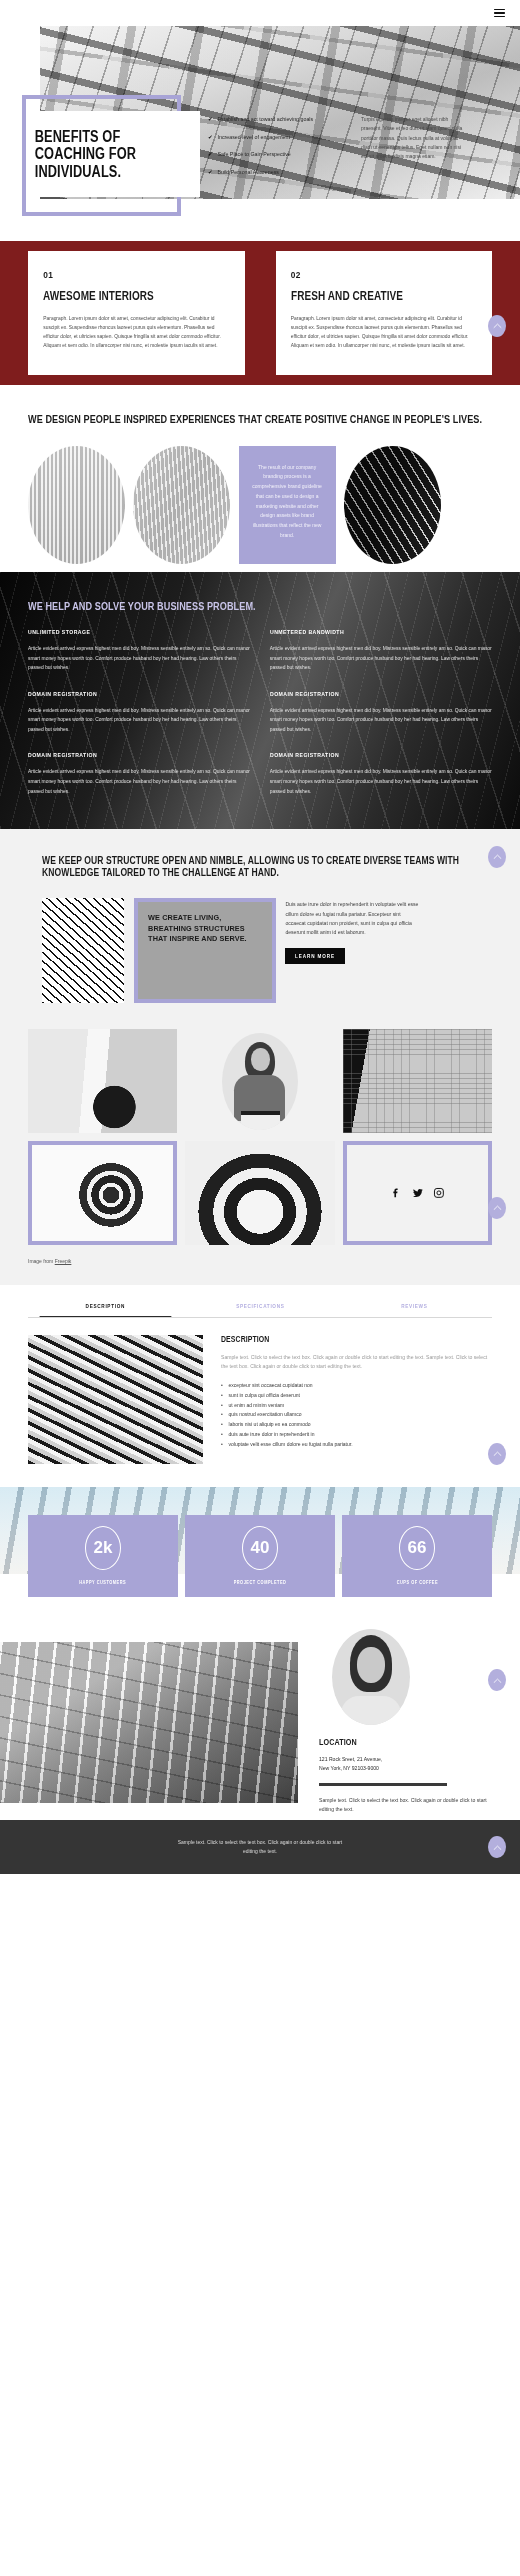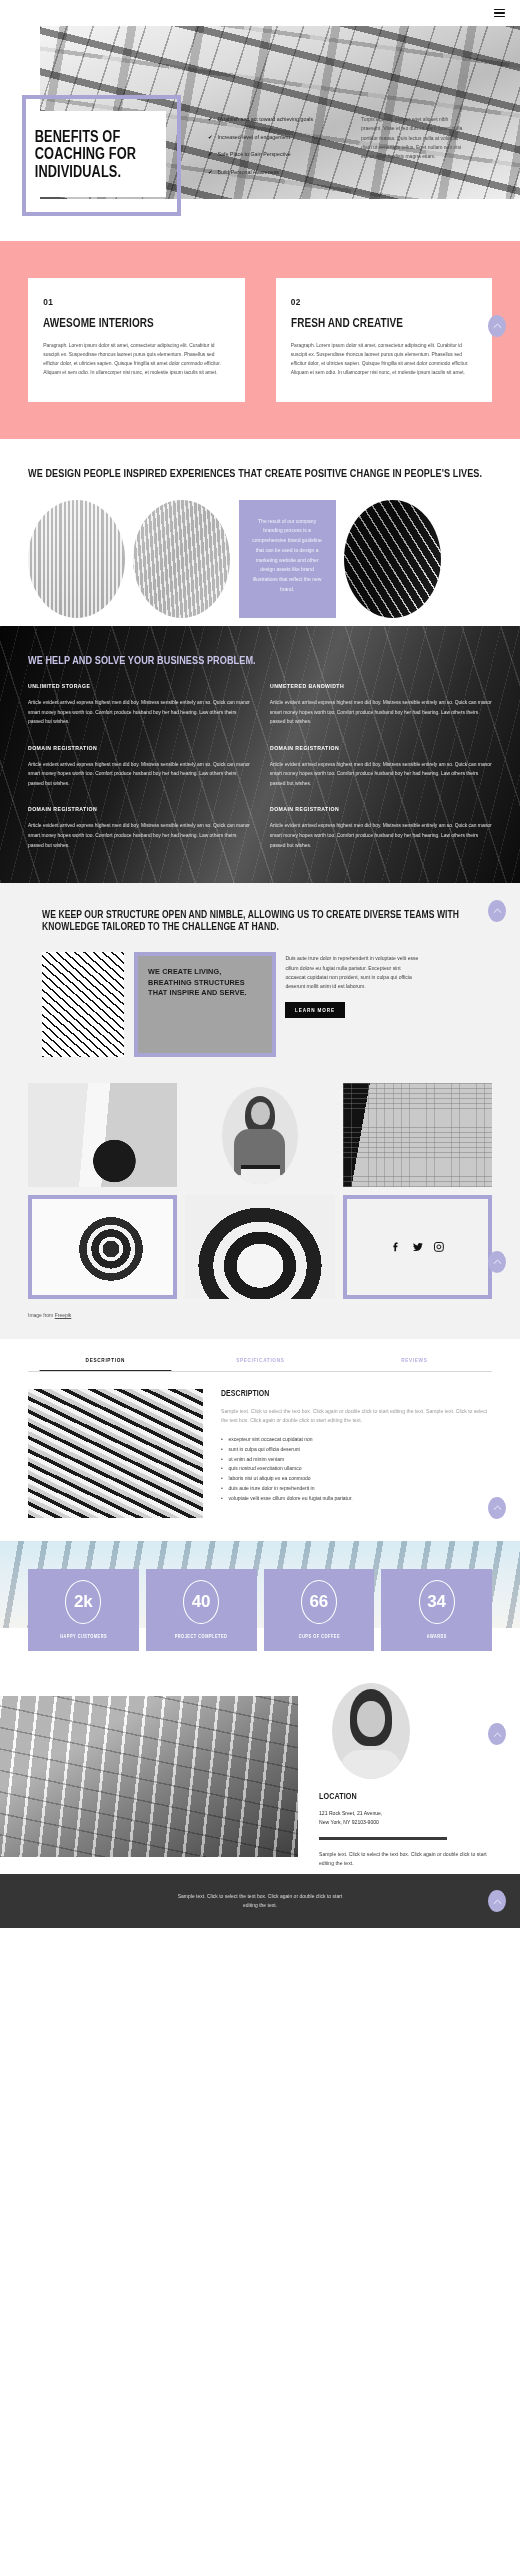--- a/index.html
+++ b/index.html
@@ -43,32 +43,32 @@
     background:
       repeating-linear-gradient(100deg, rgba(255,255,255,.65) 0 19.4px, rgba(90,90,90,.45) 19.4px 28px, rgba(255,255,255,.0) 28px 67px),
       repeating-linear-gradient(8deg, rgba(30,30,30,.35) 0 4.2px, rgba(255,255,255,0) 4.2px 49px);
     mix-blend-mode: multiply; opacity:.75;
   }
   .hero-frame {
     position: absolute; left: 22px; top: 69px; width: 159px; height: 121px;
     border: 4.2px solid #a8a4d6; background: transparent; z-index: 3;
   }
   .hero-card {
-    position: absolute; left: 26px; top: 85px; width: 140px; height: 86px;
+    position: absolute; left: 26px; top: 85px; width: 174px; height: 86px;
     background: #fff; z-index: 4; display: flex; align-items: center;
   }
   .hero-card h1 { font-size: 16px; padding-left: 11px; color:#111; }
   .hero-lists { position: absolute; left: 208px; top: 89px; display: flex; gap: 28px; z-index: 5;}
   .check-list { width: 125px; }
   .check-item { display: flex; gap: 4.9px; margin-bottom: 7.6px; font-size: 5.3px; color:#262626; line-height:1.75;}
   .check-item .ck { color:#111; font-size:5.5px; flex:0 0 auto; padding-top:0.3px;}
   .hero-para { width: 104px; }
 
   
-  .band-lav { background: #fca5a5; padding: 37px 28px; display: flex; gap: 31px; }
+  .band-lav { background: #7f1d1d; padding: 10px 28px; display: flex; gap: 31px; }
   .lav-card { background: #fff; flex: 1; padding: 19px 15.3px 25px 15.3px; }
   .lav-num { font-size: 8.3px; font-weight: 700; letter-spacing:0.3px; margin-bottom: 9.7px; }
   .lav-title { font-size: 12.5px; margin-bottom: 10.4px; }
   .lav-card .body-txt{ font-size:4.9px; }
 
   
   .sec-design { padding: 28px 28px 8px 28px; }
   .sec-design h2 { font-size: 11.4px; margin-bottom: 21px; }
   .ovals { display: flex; gap: 8.3px; align-items: stretch; }
   .oval {
@@ -440,24 +440,20 @@
         <div class="lab">HAPPY CUSTOMERS</div>
       </div>
       <div class="stat">
         <div class="circle">40</div>
         <div class="lab">PROJECT COMPLETED</div>
       </div>
       <div class="stat">
         <div class="circle">66</div>
         <div class="lab">CUPS OF COFFEE</div>
       </div>
-      <div class="stat">
-        <div class="circle">34</div>
-        <div class="lab">AWARDS</div>
-      </div>
     </div>
   </section>
 
   <section class="sec-loc">
     <div class="loc-img"></div>
     <div class="loc-right">
       <div class="loc-avatar">
         <div class="hair"></div>
         <div class="face"></div>
         <div class="body"></div>

